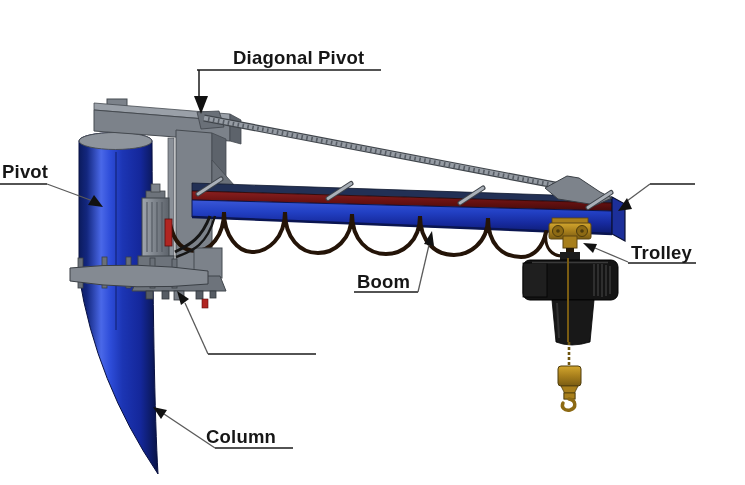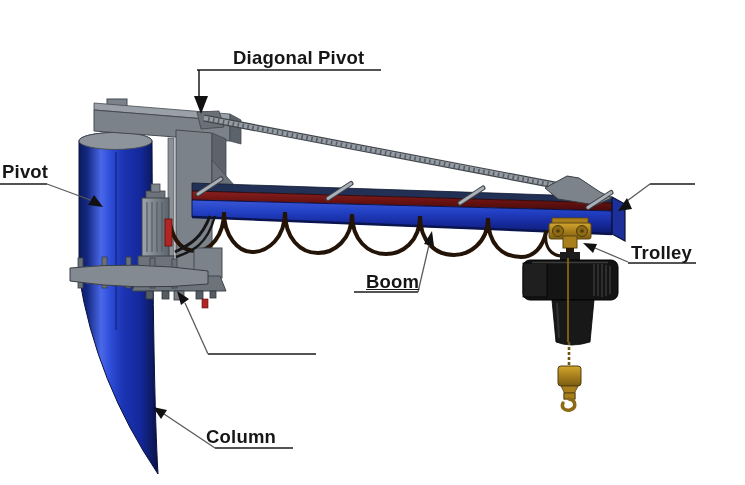--- a/index.html
+++ b/index.html
@@ -219,16 +219,16 @@
       <polygon points="583,243 597,244 593,253"></polygon>
       <polygon points="432,231 434,246 424,244"></polygon>
       <polygon points="177,291 189,299 181,305"></polygon>
       <polygon points="153,407 167,410 161,419"></polygon>
     </g>
   </svg>
 
   <div class="callout" style="left:233px;top:47px;">Diagonal Pivot</div>
   <div class="callout" style="left:2px;top:161px;">Pivot</div>
   <div class="callout" style="left:631px;top:242px;">Trolley</div>
-  <div class="callout" style="left:366px;top:271px;text-decoration:underline;">Boom</div>
+  <div class="callout" style="left:357px;top:271px;">Boom</div>
   <div class="callout" style="left:206px;top:426px;">Column</div>
 
 </div>
 
 </body></html>

